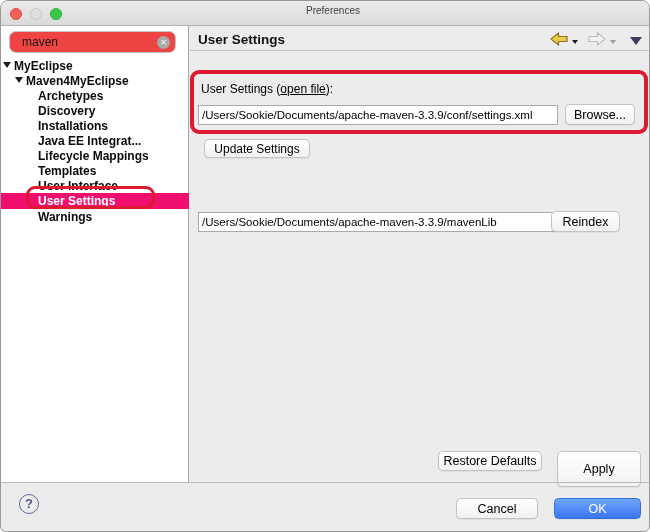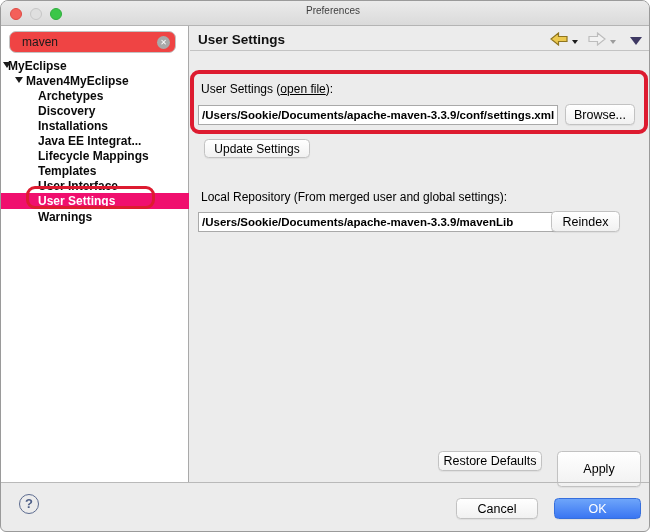--- a/index.html
+++ b/index.html
@@ -37,21 +37,21 @@
   .search-clear {
     position:absolute; left:156px; top:10px; width:13px; height:13px;
     background:#a9a9a9; border-radius:50%; color:#ffffff; font-size:8px;
     line-height:13px; text-align:center; cursor:default;
   }
   .tree { position:absolute; left:0; top:32px; width:188px; }
   .tree-row {
     position:relative; height:15px; display:flex; align-items:center;
     font-size:12px; font-weight:bold; color:#0a0a0a; white-space:nowrap; cursor:default;
   }
-  .tree-row.lv0 { padding-left:7px;align-items:center; }
+  .tree-row.lv0 { padding-left:13px;align-items:center; }
   .tree-row.lv1 { padding-left:25px; }
   .tree-row.lv2 { padding-left:37px; }
   .tree-row.selected { background:#f00f6e; color:#ffffff; height:16px; }
   .disclosure {
     position:absolute; top:4px; width:0; height:0;
     border-left:4.5px solid transparent; border-right:4.5px solid transparent;
     border-top:6px solid #1c1c1c;
   }
   .tree-row.lv0 .disclosure { left:2px; }
   .tree-row.lv1 .disclosure { left:14px; }
@@ -71,21 +71,21 @@
     border-top:4.5px solid #1c1c1c; margin-top:6px;
   }
   .mini-caret.disabled { border-top-color:#9c9c9c; }
   .view-menu-caret {
     width:0; height:0; border-left:6px solid transparent; border-right:6px solid transparent;
     border-top:8px solid #3e3963; margin-left:10px; margin-top:3px;
   }
   .field {
     position:absolute; height:20px; background:#ffffff; border:1px solid #a9a9a9;
     font-size:11.5px; font-family:"Liberation Sans", sans-serif; color:#000;
-    padding:0 3px; outline:none;font-weight:bold;
+    padding:0 3px; outline:none;
   }
   .label { position:absolute; font-size:12px; color:#000000; }
   .link { color:#000000; text-decoration:underline; cursor:pointer; }
   .btn {
     position:absolute; background:linear-gradient(#ffffff,#f1f1f1);
     border:1px solid #c2c2c2; border-radius:4.5px;
     font-size:12.5px; font-family:"Liberation Sans", sans-serif; color:#000;
     box-shadow:0 1px 1px rgba(0,0,0,0.06); cursor:default;
     display:flex; align-items:center; justify-content:center;
   }
@@ -176,21 +176,20 @@
   </div>
   <div class="main-header-sep"></div>
 
   <div class="label" style="left:200px; top:81px;">
     <span>User Settings (</span><span class="link">open file</span><span>):</span>
   </div>
   <input class="field" style="left: 197px; top: 104px; width: 360px;" type="text" readonly="" value="/Users/Sookie/Documents/apache-maven-3.3.9/conf/settings.xml">
   <button class="btn" style="left:564px; top:103px; width:70px; height:21px;">Browse...</button>
   <button class="btn" style="left:203px; top:138px; width:106px; height:19px; font-size:12px;">Update Settings</button>
 
-  <div class="label" style="left:200px; top:189px;">Local Repository (From merged user and global settings):</div>
   <input class="field" style="left: 197px; top: 211px; width: 360px;" type="text" readonly="" value="/Users/Sookie/Documents/apache-maven-3.3.9/mavenLib">
   <button class="btn" style="left:550px; top:210px; width:69px; height:21px;">Reindex</button>
 
   <button class="btn" style="left:437px; top:450px; width:104px; height:20px;">Restore Defaults</button>
   <button class="btn" style="left:556px; top:450px; width:84px; height:36px;">Apply</button>
 
   <div class="footer-sep"></div>
   <div class="help-btn">?</div>
   <button class="btn btn-ok" style="left:553px; top:497px; width:87px; height:21px;">OK</button>
   <button class="btn" style="left:455px; top:497px; width:82px; height:21px;">Cancel</button>

